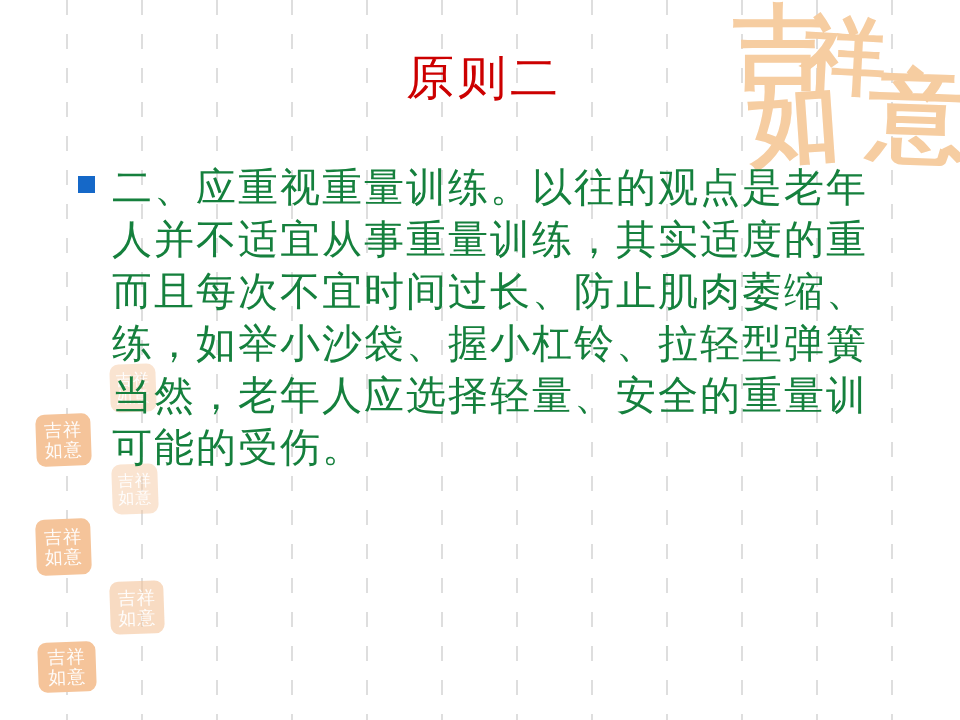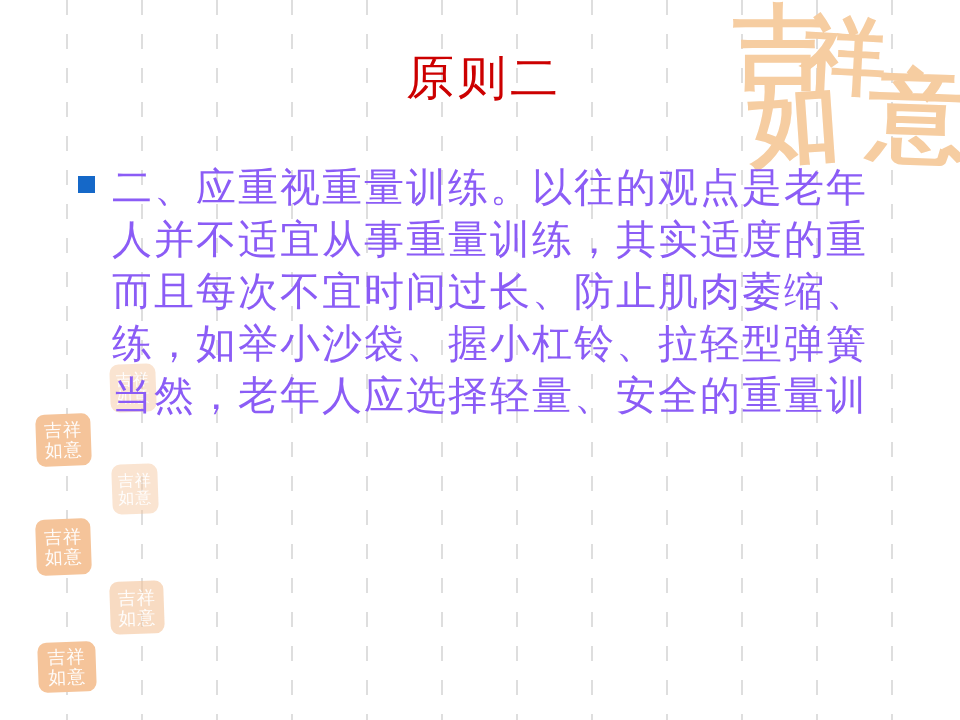--- a/index.html
+++ b/index.html
@@ -21,21 +21,21 @@
     font-size:48px; font-weight:normal; letter-spacing:4px;
     color:#cc0000;
   }
   .bullet-square {
     position:absolute; left:78px; top:176px;
     width:17px; height:17px; background:#1568c8;
   }
   .body-text {
     position:absolute; left:112px; top:162px;
     font-size:40px; line-height:52px; letter-spacing:2px;
-    color:#8b5cf6;
+    color:#15803d;
   }
   .body-line { white-space:nowrap; }
 
   
   .calli span {
     position:absolute; color:#f6cda1; font-weight:bold; pointer-events:none;
   }
   .calli .c0 { left:733px; top:-14px; font-size:92px; }
   .calli .c1 { left:802px; top:  0px; font-size:84px; transform:rotate(3deg); }
   .calli .c2 { left:748px; top: 60px; font-size:92px; transform:rotate(-4deg); }
@@ -97,15 +97,16 @@
   <h1 class="title">原则二</h1>
 
   <span class="bullet-square"></span>
 
   <div class="body-text">
     <div class="body-line">二、应重视重量训练。以往的观点是老年</div>
     <div class="body-line">人并不适宜从事重量训练，其实适度的重</div>
     <div class="body-line">而且每次不宜时间过长、防止肌肉萎缩、</div>
     <div class="body-line">练，如举小沙袋、握小杠铃、拉轻型弹簧</div>
     <div class="body-line">当然，老年人应选择轻量、安全的重量训</div>
+    <div class="body-line">可能的受伤。</div>
   </div>
 
 </div>
 
 </body></html>

